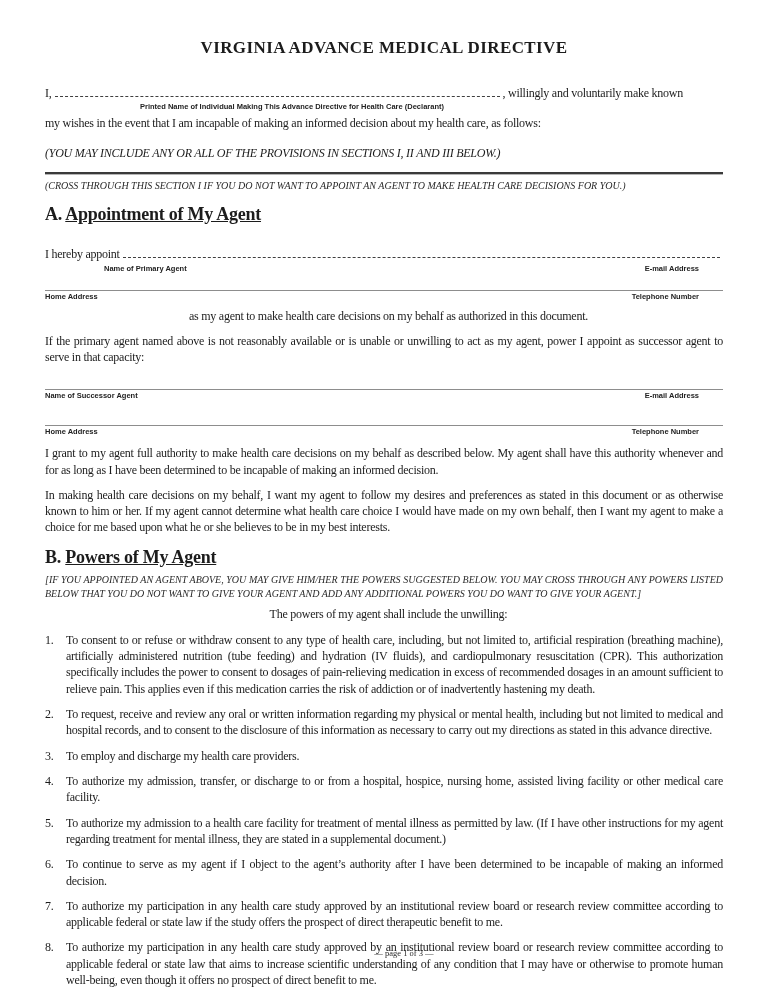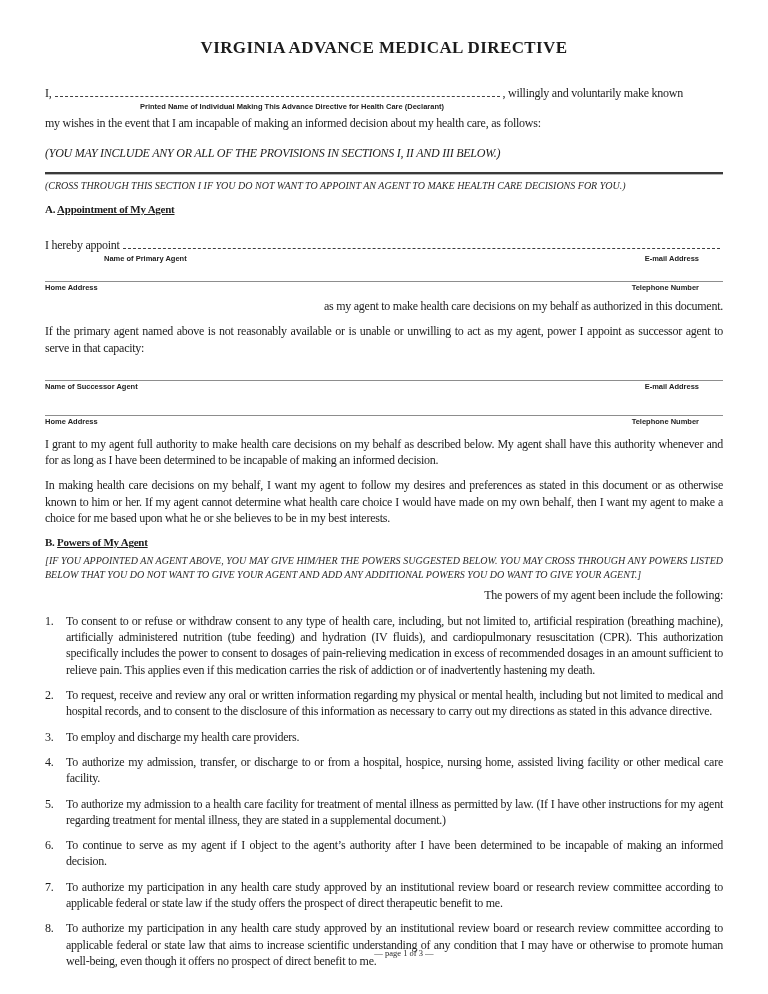--- a/index.html
+++ b/index.html
@@ -65,38 +65,38 @@
   }
   .instruction {
     font-style: italic;
     font-size: 10px;
     letter-spacing: 0;
     margin-top: 4px;
     color: #2a2a2a;
     text-align: justify;
   }
   .sub-heading {
-    font-size: 11px;
+    font-size: 18px;
     font-weight: bold;
     margin-top: 9px;
   }
   .sub-heading .u { text-decoration: underline; }
   .appoint-row { display: flex; align-items: baseline; margin-top: 20px; }
   .label-row {
     display: flex;
     justify-content: space-between;
     padding-right: 24px;
     margin-top: 1px;
   }
   .label-row.indent { margin-left: 59px; justify-content: space-between; }
   .field-line { border-top: 1px solid #8d8d8d; }
   .fl-gap1 { margin-top: 17px; }
   .fl-gap2 { margin-top: 24px; }
   p.body { margin-top: 9px; text-align: justify; }
-  p.body.tight { margin-top: 6px; text-align: right; margin-left: 9px; }
+  p.body.tight { margin-top: 6px; text-align: center; margin-left: 9px; }
   .powers { margin-top: 9px; }
   .power {
     padding-left: 21px;
     text-align: justify;
     margin-top: 9px;
   }
   .power .num { display: inline-block; width: 21px; margin-left: -21px; }
   .page-footer {
     position: absolute;
     left: 0; right: 0;
@@ -165,21 +165,21 @@
   </div>
 
   <p class="body">I grant to my agent full authority to make health care decisions on my behalf as described below. My agent shall have this authority whenever and for as long as I have been determined to be incapable of making an informed decision.</p>
   <p class="body">In making health care decisions on my behalf, I want my agent to follow my desires and preferences as stated in this document or as otherwise known to him or her. If my agent cannot determine what health care choice I would have made on my own behalf, then I want my agent to make a choice for me based upon what he or she believes to be in my best interests.</p>
 
   <h3 class="sub-heading">
     <span>B.</span>
     <span class="u">Powers of My Agent</span>
   </h3>
   <p class="instruction">[IF YOU APPOINTED AN AGENT ABOVE, YOU MAY GIVE HIM/HER THE POWERS SUGGESTED BELOW. YOU MAY CROSS THROUGH ANY POWERS LISTED BELOW THAT YOU DO NOT WANT TO GIVE YOUR AGENT AND ADD ANY ADDITIONAL POWERS YOU DO WANT TO GIVE YOUR AGENT.]</p>
-  <p class="body tight">The powers of my agent been include the following:</p>
+  <p class="body tight">The powers of my agent shall include the unwilling:</p>
 
   <div class="powers">
     <div class="power">
       <span class="num">1.</span><span>To consent to or refuse or withdraw consent to any type of health care, including, but not limited to, artificial respiration (breathing machine), artificially administered nutrition (tube feeding) and hydration (IV fluids), and cardiopulmonary resuscitation (CPR). This authorization specifically includes the power to consent to dosages of pain-relieving medication in excess of recommended dosages in an amount sufficient to relieve pain. This applies even if this medication carries the risk of addiction or of inadvertently hastening my death.</span>
     </div>
     <div class="power">
       <span class="num">2.</span><span>To request, receive and review any oral or written information regarding my physical or mental health, including but not limited to medical and hospital records, and to consent to the disclosure of this information as necessary to carry out my directions as stated in this advance directive.</span>
     </div>
     <div class="power">
       <span class="num">3.</span><span>To employ and discharge my health care providers.</span>

